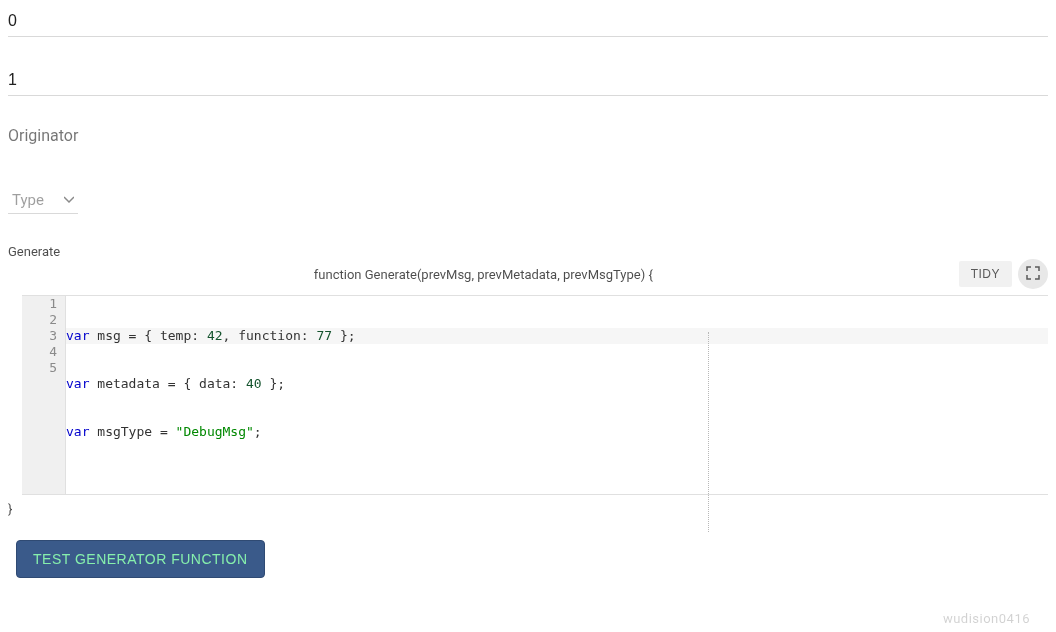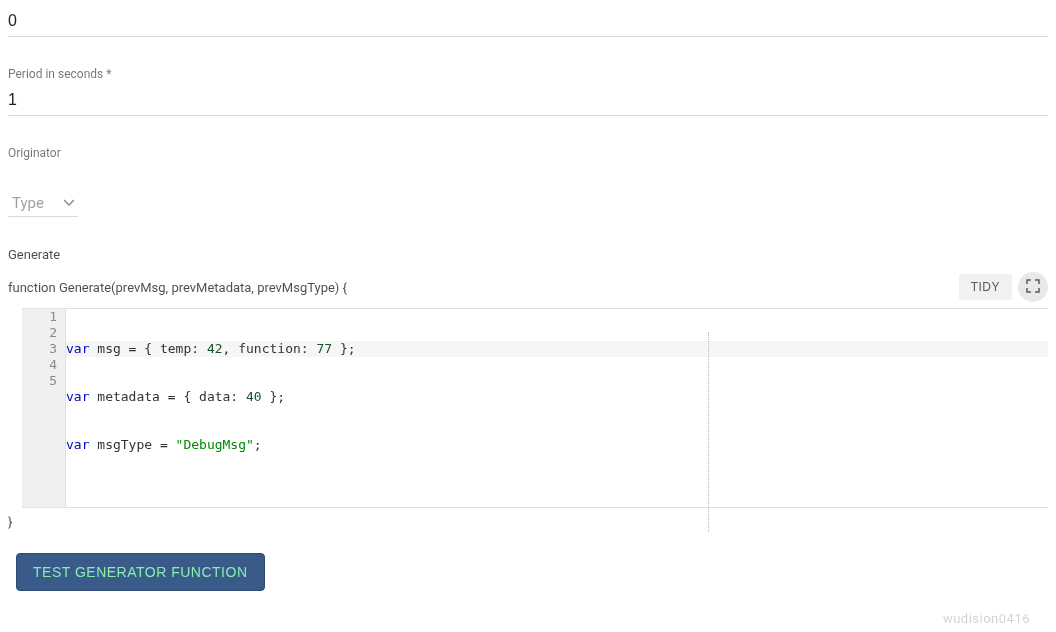--- a/index.html
+++ b/index.html
@@ -23,53 +23,53 @@
   .text-input {
     width: 100%;
     border: none;
     border-bottom: 1px solid #d9d9d9;
     font-size: 16px;
     padding: 4px 0 6px 0;
     outline: none;
     color: #212121;
   }
   .section-label {
-    font-size: 12px;
+    font-size: 16px;
     color: rgba(0,0,0,0.54);
     margin-top: 10px;
-    margin-bottom: 2px;
+    margin-bottom: 14px;
   }
   .select-wrap {
     display: inline-flex;
     align-items: center;
     border-bottom: 1px solid #d9d9d9;
     padding: 4px 4px 4px 4px;
     margin-bottom: 30px;
     min-width: 70px;
     margin-top: 28px;
   }
   .select-text {
     font-size: 15px;
     color: rgba(0,0,0,0.38);
     flex: 1;
   }
   .generate-label {
     font-size: 13px;
     color: rgba(0,0,0,0.7);
-    margin-bottom: 10px;
   }
   .editor-header {
     display: flex;
     align-items: center;
     margin-bottom: 6px;
   }
   .fn-sig {
     font-size: 13px;
     color: rgba(0,0,0,0.7);
     flex: 1;
+    text-align: center;
   }
   .tidy-btn {
     background: #f1f1f1;
     border: none;
     color: #5a5a5a;
     font-size: 12px;
     font-weight: 400;
     letter-spacing: 0.5px;
     padding: 6px 12px;
     border-radius: 2px;
@@ -164,21 +164,20 @@
 
 
 
 
 <div class="field">
   <input class="text-input" type="text" value="0" style="">
 </div>
 
 
 <div class="field">
-  <label class="field-label">Period in seconds *</label>
   <input class="text-input" type="text" value="1" style="">
 </div>
 
 
 <div class="section-label">Originator</div>
 <div class="select-wrap">
   <span class="select-text">Type</span>
   <span style="margin-left:10px;">
     <svg width="10" height="10" viewBox="0 0 10 6">
         <path d="M0 0 L5 5 L10 0" fill="none" stroke="#8a8a8a" stroke-width="1.5"></path>

